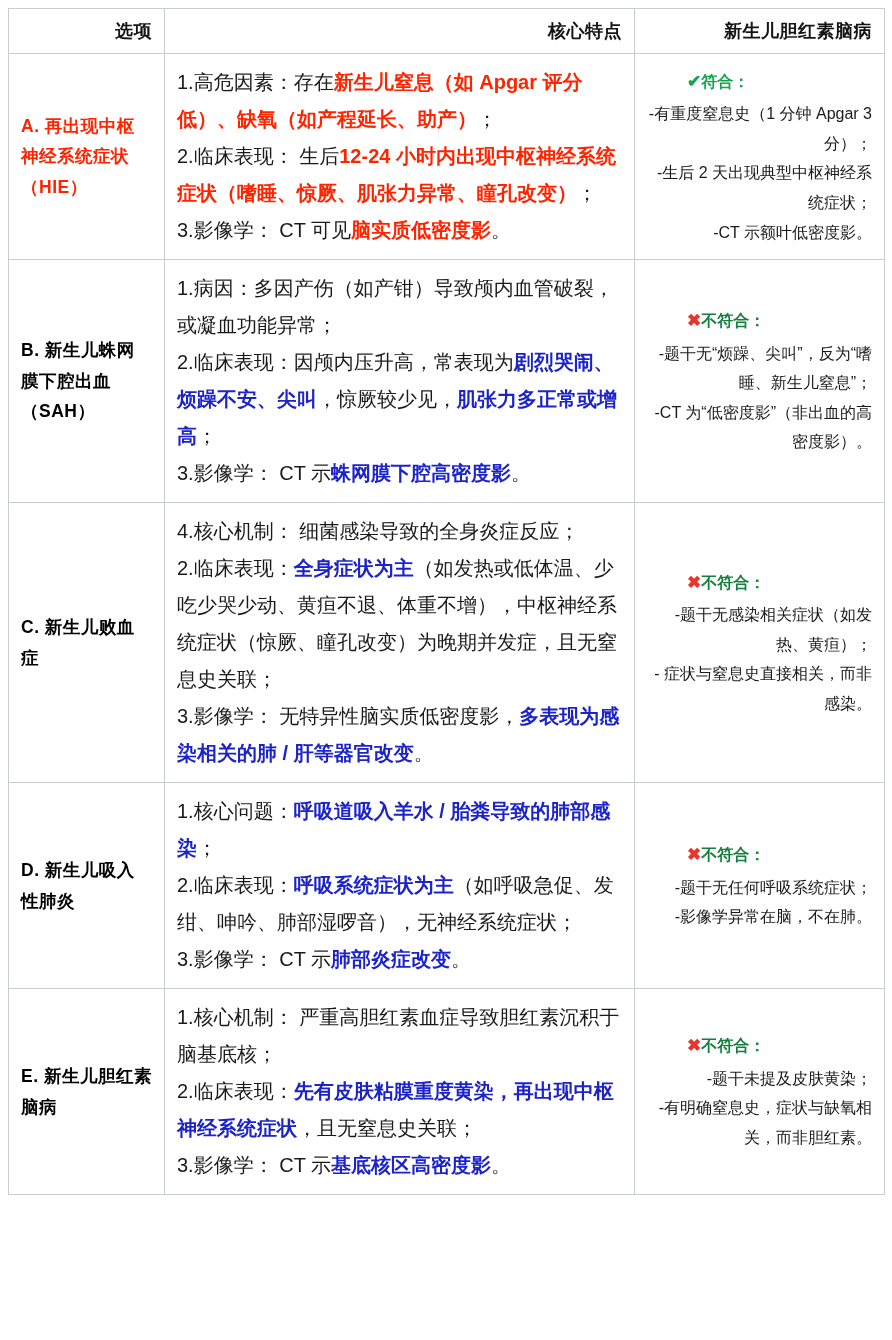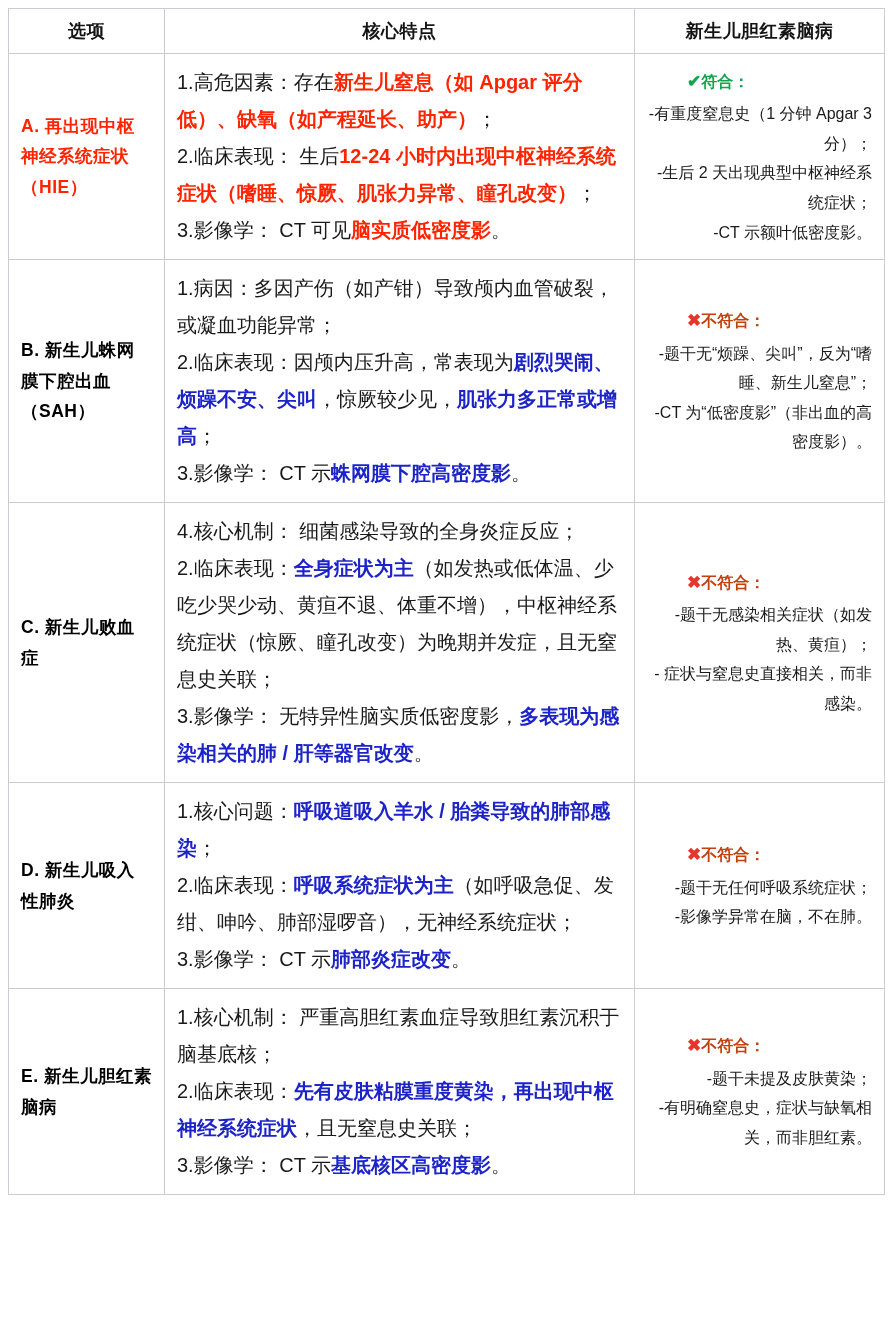--- a/index.html
+++ b/index.html
@@ -30,21 +30,21 @@
     padding: 10px 12px;
     box-sizing: border-box;
   }
   col.c-option { width: 156px; }
   col.c-core { width: 470px; }
   col.c-match { width: 250px; }
 
   thead th {
     font-size: 18px;
     font-weight: bold;
-    text-align: center;
+    text-align: right;
     padding: 16px 8px;
     color: #141414;
     letter-spacing: 0.5px;
   }
 
   td.option-cell {
     text-align: left;
     font-size: 17.5px;
     font-weight: bold;
     line-height: 1.75;
@@ -74,21 +74,21 @@
   .hl-blue { color: #1c23c8; font-weight: bold; }
   .verdict {
     display: block;
     font-weight: bold;
     margin-bottom: 2px;
     margin-left: 40px;
   }
   .mark-ok { color: #14a44d; font-weight: bold; font-size: 17px; }
   .mark-no { color: #e8352b; font-weight: bold; font-size: 17px; }
   .verdict-text-ok { color: #14a44d; }
-  .verdict-text-no { color: #c2410c; }
+  .verdict-text-no { color: #15803d; }
   .sub { display: block; text-align: right; }
 </style>
 </head>
 <body>
 
 <div class="sheet">
   <table class="matrix">
     <colgroup>
       <col class="c-option">
       <col class="c-core">

